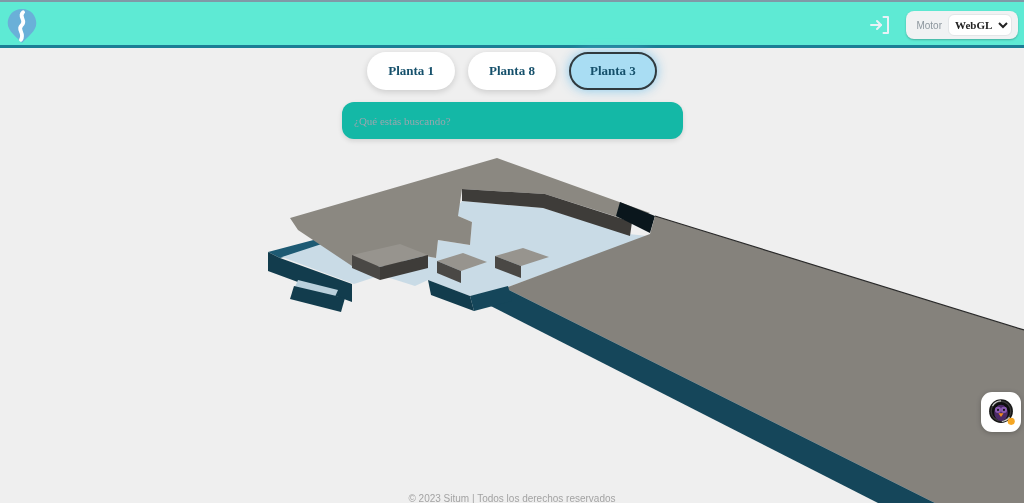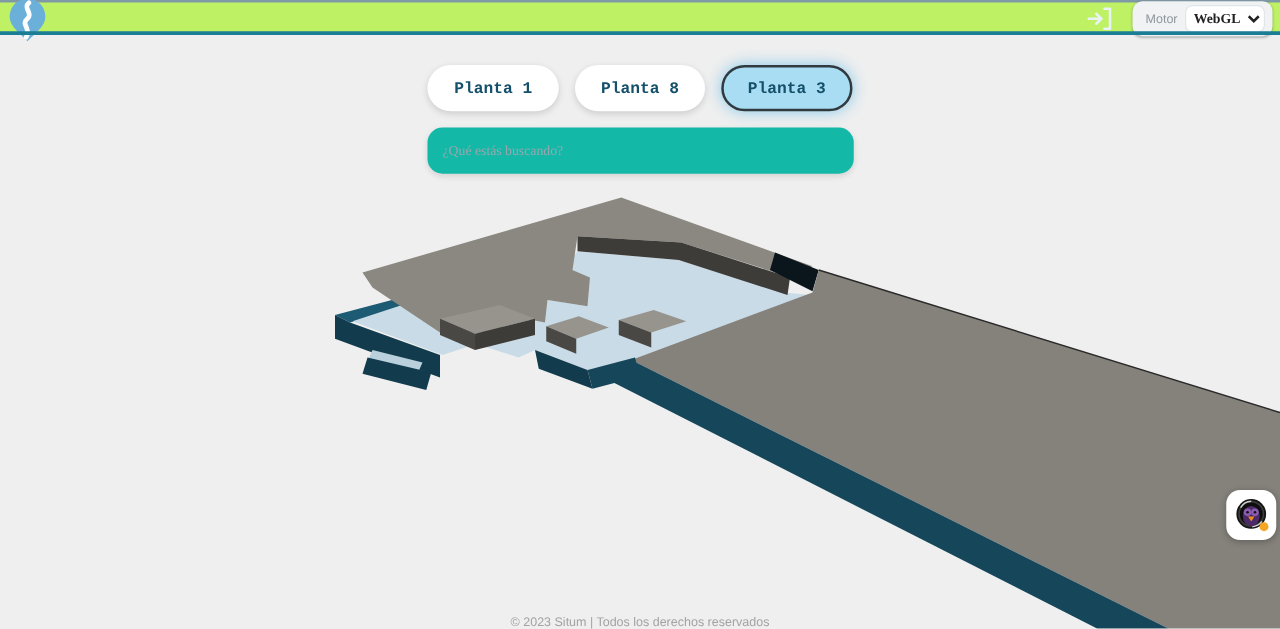--- a/index.html
+++ b/index.html
@@ -3,22 +3,22 @@
 <meta charset="utf-8">
 <style>
   html,body{margin:0;padding:0;}
   body{
     width:1024px;height:503px;overflow:hidden;position:relative;
     background:#efefef;
     font-family:"Liberation Sans", sans-serif;
   }
   
   .header{
-    position:absolute;top:0;left:0;width:1024px;height:28px;
-    background:#bef264;
+    position:absolute;top:0;left:0;width:1024px;height:48px;
+    background:#5eead4;
     border-top:2px solid #8099a7;
     box-sizing:border-box;
     display:flex;align-items:center;justify-content:space-between;
   }
   .header::after{
     content:"";position:absolute;left:0;bottom:0;width:100%;height:3px;
     background:#1b7e95;
   }
   .logo{width:34px;height:36px;margin-left:5px;margin-top:2px;cursor:pointer;}
   .header-right{display:flex;align-items:center;margin-right:6px;gap:14px;}
@@ -35,21 +35,21 @@
     background:#ffffff;border:1px solid #e3e6e8;border-radius:6px;
     height:22px;padding:0 2px;outline:none;
   }
   
   .tabs{
     position:absolute;top:52px;left:0;width:100%;
     display:flex;justify-content:center;gap:13px;
   }
   .tab{
     background:#ffffff;border:none;border-radius:19px;
-    padding:11px 21px;font-family:Liberation Mono, monospace;
+    padding:11px 21px;font-family:Liberation Serif, serif;
     font-size:13px;font-weight:bold;color:#15506b;
     box-shadow:0 2px 6px rgba(0,0,0,.15);cursor:pointer;
   }
   .tab.active{
     background:#a9ddf3;
     border:2px solid #303a3f;
     padding:8px 19px;
     box-shadow:0 0 12px rgba(120,195,235,.9);
   }
   

